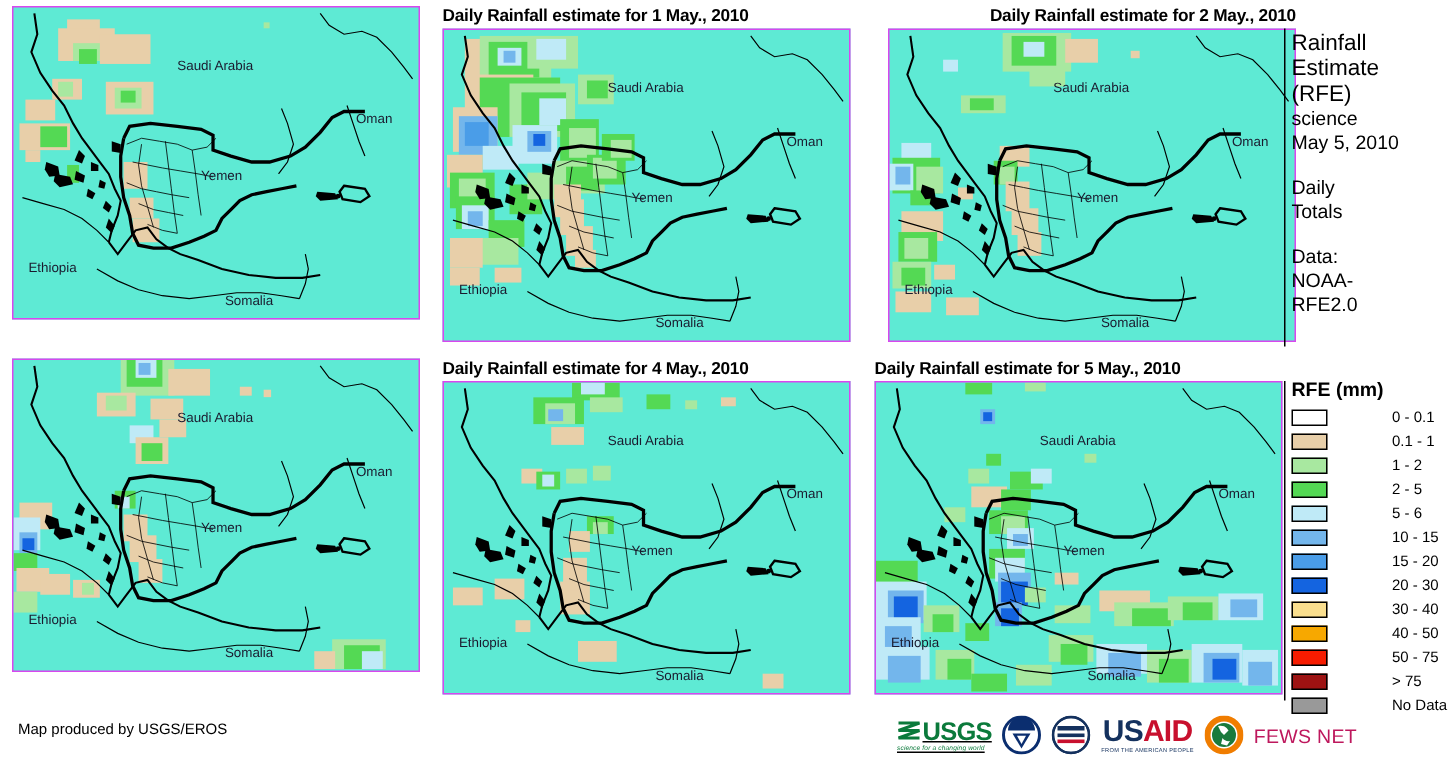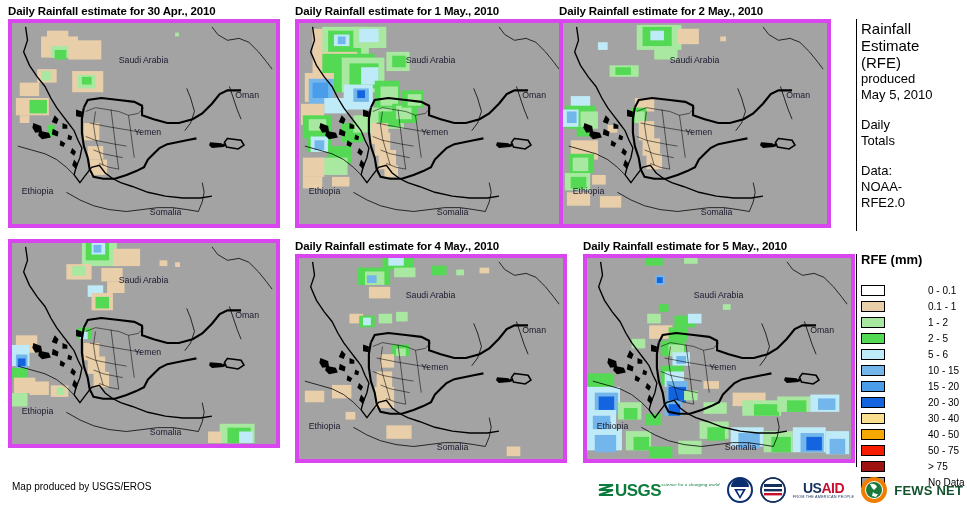--- a/index.html
+++ b/index.html
@@ -9,73 +9,72 @@
     color:#000;
   }
   
   .panel{position:absolute;}
   .panel-title{
     font-size:11.5px;font-weight:bold;color:#000;
     letter-spacing:-0.15px;white-space:nowrap;
     height:15px;line-height:15px;
   }
   .map-frame{
-    position:relative;border:4px solid #d946ef;background:#a3a3a3;
+    position:relative;border:1px solid #d946ef;background:#5eead4;
     box-sizing:border-box;overflow:hidden;
   }
   .map-svg{position:absolute;left:0;top:0;width:100%;height:100%;display:block;}
   .country-label{
     font-size:9px;fill:#1a1a2e;font-family:"Liberation Sans","DejaVu Sans",sans-serif;
   }
 
   
   #info-col{
     position:absolute;left:861px;top:20px;width:106px;
   }
   .info-title{font-size:15px;font-weight:normal;line-height:17px;}
   .info-sub{font-size:13px;line-height:16px;}
   .info-gap{height:14px;}
 
   
   #legend{position:absolute;left:861px;top:252px;width:106px;}
-  .legend-heading{font-size:13px;font-weight:bold;margin-bottom:16px;line-height:15px;}
+  .legend-heading{font-size:13px;font-weight:bold;margin-bottom:4px;line-height:15px;}
   .legend-row{display:flex;align-items:center;height:15px;margin-bottom:1px;}
   .legend-swatch{
     width:24px;height:11px;border:1px solid #000;box-sizing:border-box;
     margin-right:4px;flex:0 0 auto;
   }
   .legend-label{font-size:10px;line-height:11px;white-space:nowrap;padding-left:39px;}
 
   
   .vrule{position:absolute;background:#000;width:1px;}
 
   
   #footer-credit{
     position:absolute;left:12px;top:481px;font-size:10px;color:#000;white-space:nowrap;
   }
   #logo-strip{
     position:absolute;left:598px;top:474px;height:32px;
     display:flex;align-items:center;gap:7px;
   }
-  .usgs-wrap{display:flex;flex-direction:row;align-items:flex-start;line-height:1;}
+  .usgs-wrap{display:flex;flex-direction:column;align-items:flex-start;line-height:1;text-decoration:underline;}
   .usgs-main{display:flex;align-items:center;gap:1px;}
   .usgs-word{font-size:17px;font-weight:bold;color:#0b7a3b;letter-spacing:-0.5px;}
   .usgs-tag{font-size:4.4px;color:#0b7a3b;font-style:italic;margin-top:1px;letter-spacing:0.1px;}
-  .usaid-word{font-size:14px;font-weight:bold;letter-spacing:-0.5px;}
+  .usaid-word{font-size:20px;font-weight:bold;letter-spacing:-0.5px;}
   .usaid-us{color:#14315e;}
   .usaid-aid{color:#c8102e;}
   .usaid-wrap{display:flex;flex-direction:column;align-items:center;line-height:1;}
   .usaid-tag{font-size:3.8px;color:#14315e;margin-top:1px;letter-spacing:0.2px;}
-  .fews-word{font-size:13px;font-weight:bold;color:#14532d;letter-spacing:0.2px;}
+  .fews-word{font-size:13px;font-weight:normal;color:#be185d;letter-spacing:0.2px;}
 </style>
 </head>
 <body>
 
 <div class="panel" style="left:8px;top:4px;width:272px;">
-  <div class="panel-title">Daily Rainfall estimate for 30 Apr., 2010</div>
   <div class="map-frame" style="width:272px;height:209px;">
     <svg class="map-svg" viewBox="0 0 272 209" preserveAspectRatio="none">
       <g>
         <rect x="36" y="8" width="22" height="12" fill="#e8cfa9"></rect>
         <rect x="30" y="14" width="38" height="22" fill="#e8cfa9"></rect>
         <rect x="58" y="18" width="34" height="20" fill="#e8cfa9"></rect>
         <rect x="40" y="24" width="18" height="12" fill="#a8e8a0"></rect>
         <rect x="44" y="28" width="12" height="10" fill="#54d954"></rect>
         <rect x="26" y="48" width="20" height="14" fill="#e8cfa9"></rect>
         <rect x="30" y="50" width="10" height="10" fill="#a8e8a0"></rect>
@@ -241,21 +240,21 @@
       </g>
       <text class="country-label" x="110" y="42">Saudi Arabia</text>
       <text class="country-label" x="230" y="78">Oman</text>
       <text class="country-label" x="126" y="116">Yemen</text>
       <text class="country-label" x="10" y="178">Ethiopia</text>
       <text class="country-label" x="142" y="200">Somalia</text>
     </svg>
   </div>
 </div>
 
-<div class="panel" style="left:559px;top:4px;width:272px;">
+<div class="panel" style="left:592px;top:4px;width:272px;text-align:right;">
   <div class="panel-title">Daily Rainfall estimate for 2 May., 2010</div>
   <div class="map-frame" style="width:272px;height:209px;">
     <svg class="map-svg" viewBox="0 0 272 209" preserveAspectRatio="none">
       <g>
         <rect x="76" y="2" width="46" height="26" fill="#a8e8a0"></rect>
         <rect x="82" y="4" width="30" height="20" fill="#54d954"></rect>
         <rect x="90" y="8" width="14" height="10" fill="#bfeaf7"></rect>
         <rect x="118" y="6" width="22" height="16" fill="#e8cfa9"></rect>
         <rect x="94" y="26" width="24" height="12" fill="#a8e8a0"></rect>
         <rect x="36" y="20" width="10" height="8" fill="#bfeaf7"></rect>
@@ -626,21 +625,21 @@
   </div>
 </div>
 
 <div class="vrule" style="left:856px;top:19px;height:212px;"></div>
 <div class="vrule" style="left:856px;top:254px;height:213px;"></div>
 
 <div id="info-col">
   <div class="info-title">Rainfall</div>
   <div class="info-title">Estimate</div>
   <div class="info-title">(RFE)</div>
-  <div class="info-sub">produced</div>
+  <div class="info-sub">science</div>
   <div class="info-sub">May 5, 2010</div>
   <div class="info-gap"></div>
   <div class="info-sub">Daily</div>
   <div class="info-sub">Totals</div>
   <div class="info-gap"></div>
   <div class="info-sub">Data:</div>
   <div class="info-sub">NOAA-</div>
   <div class="info-sub">RFE2.0</div>
 </div>
 

